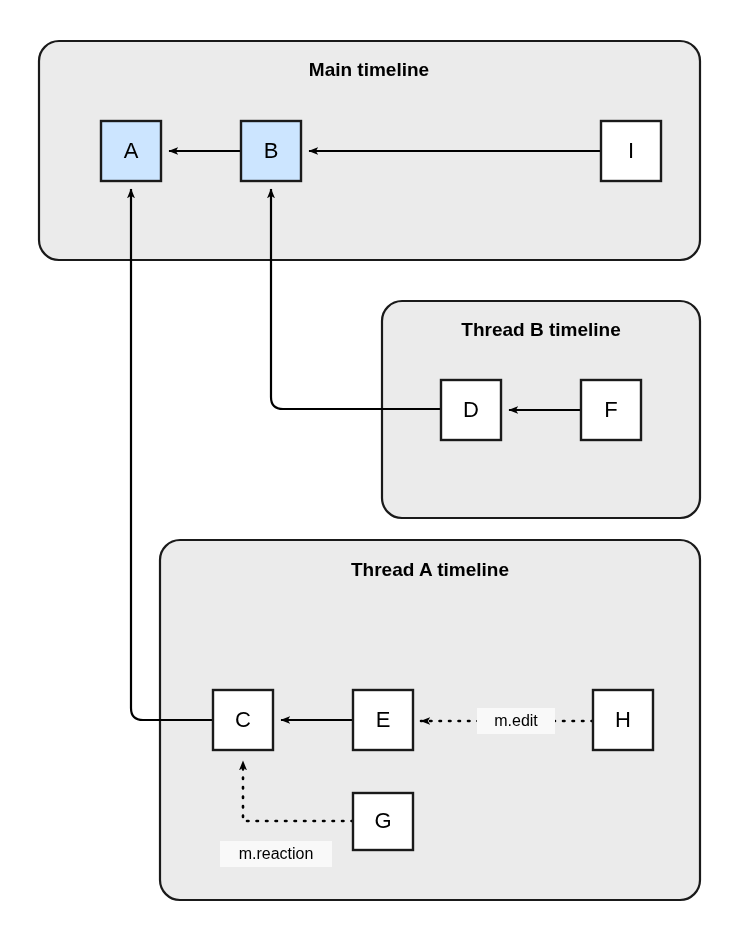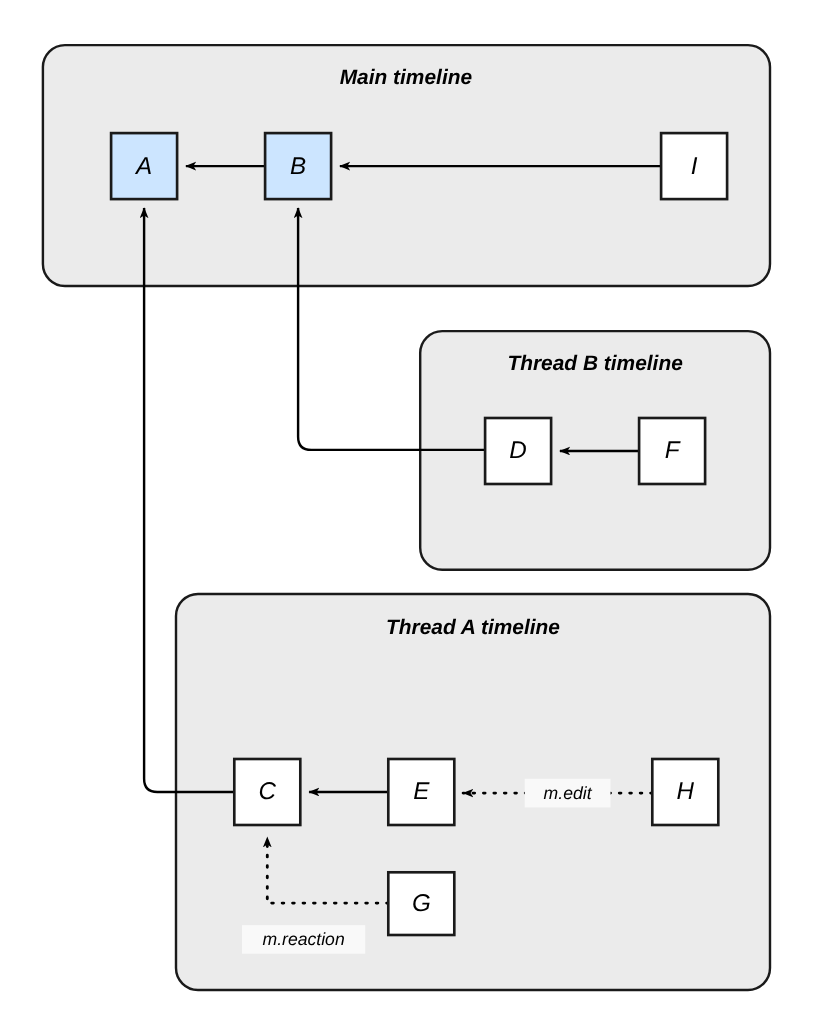--- a/index.html
+++ b/index.html
@@ -12,21 +12,20 @@
     height: 942px;
     font-family: "Liberation Sans", sans-serif;
     position: relative;
     overflow: hidden;
   }
   #diagram-root {
     position: absolute;
     left: 0; top: 0;
     width: 756px;
     height: 942px;
-    font-style: italic;
   }
   #diagram-svg {
     position: absolute;
     left: 0; top: 0;
     width: 756px;
     height: 942px;
     display: block;
   }
   .group-title {
     font-weight: bold;

